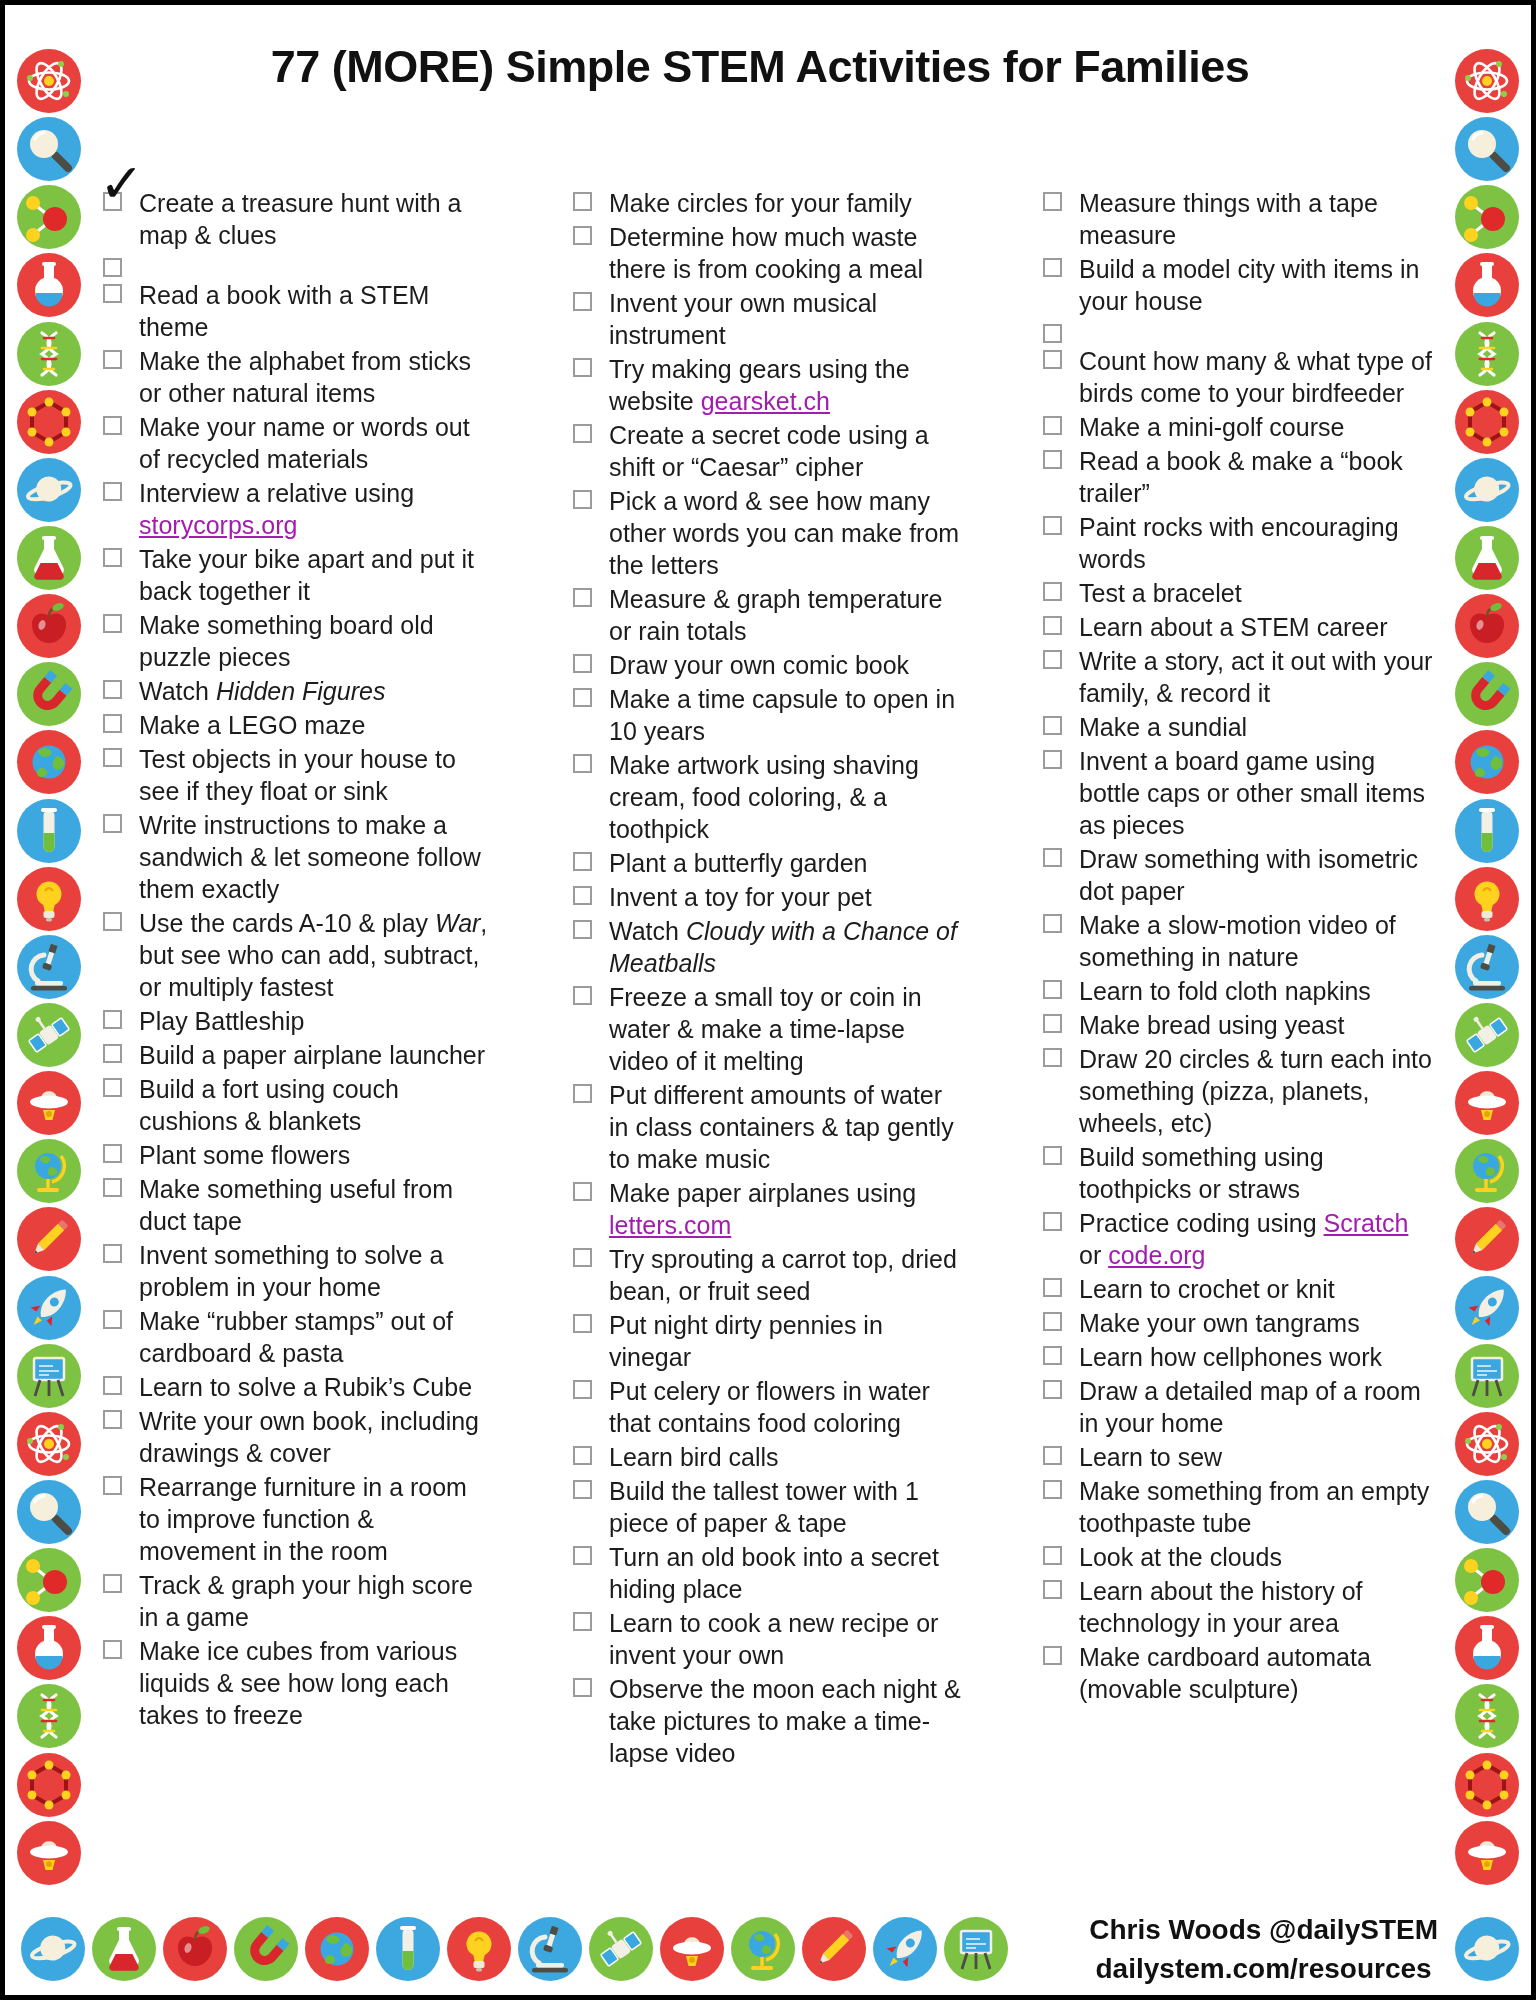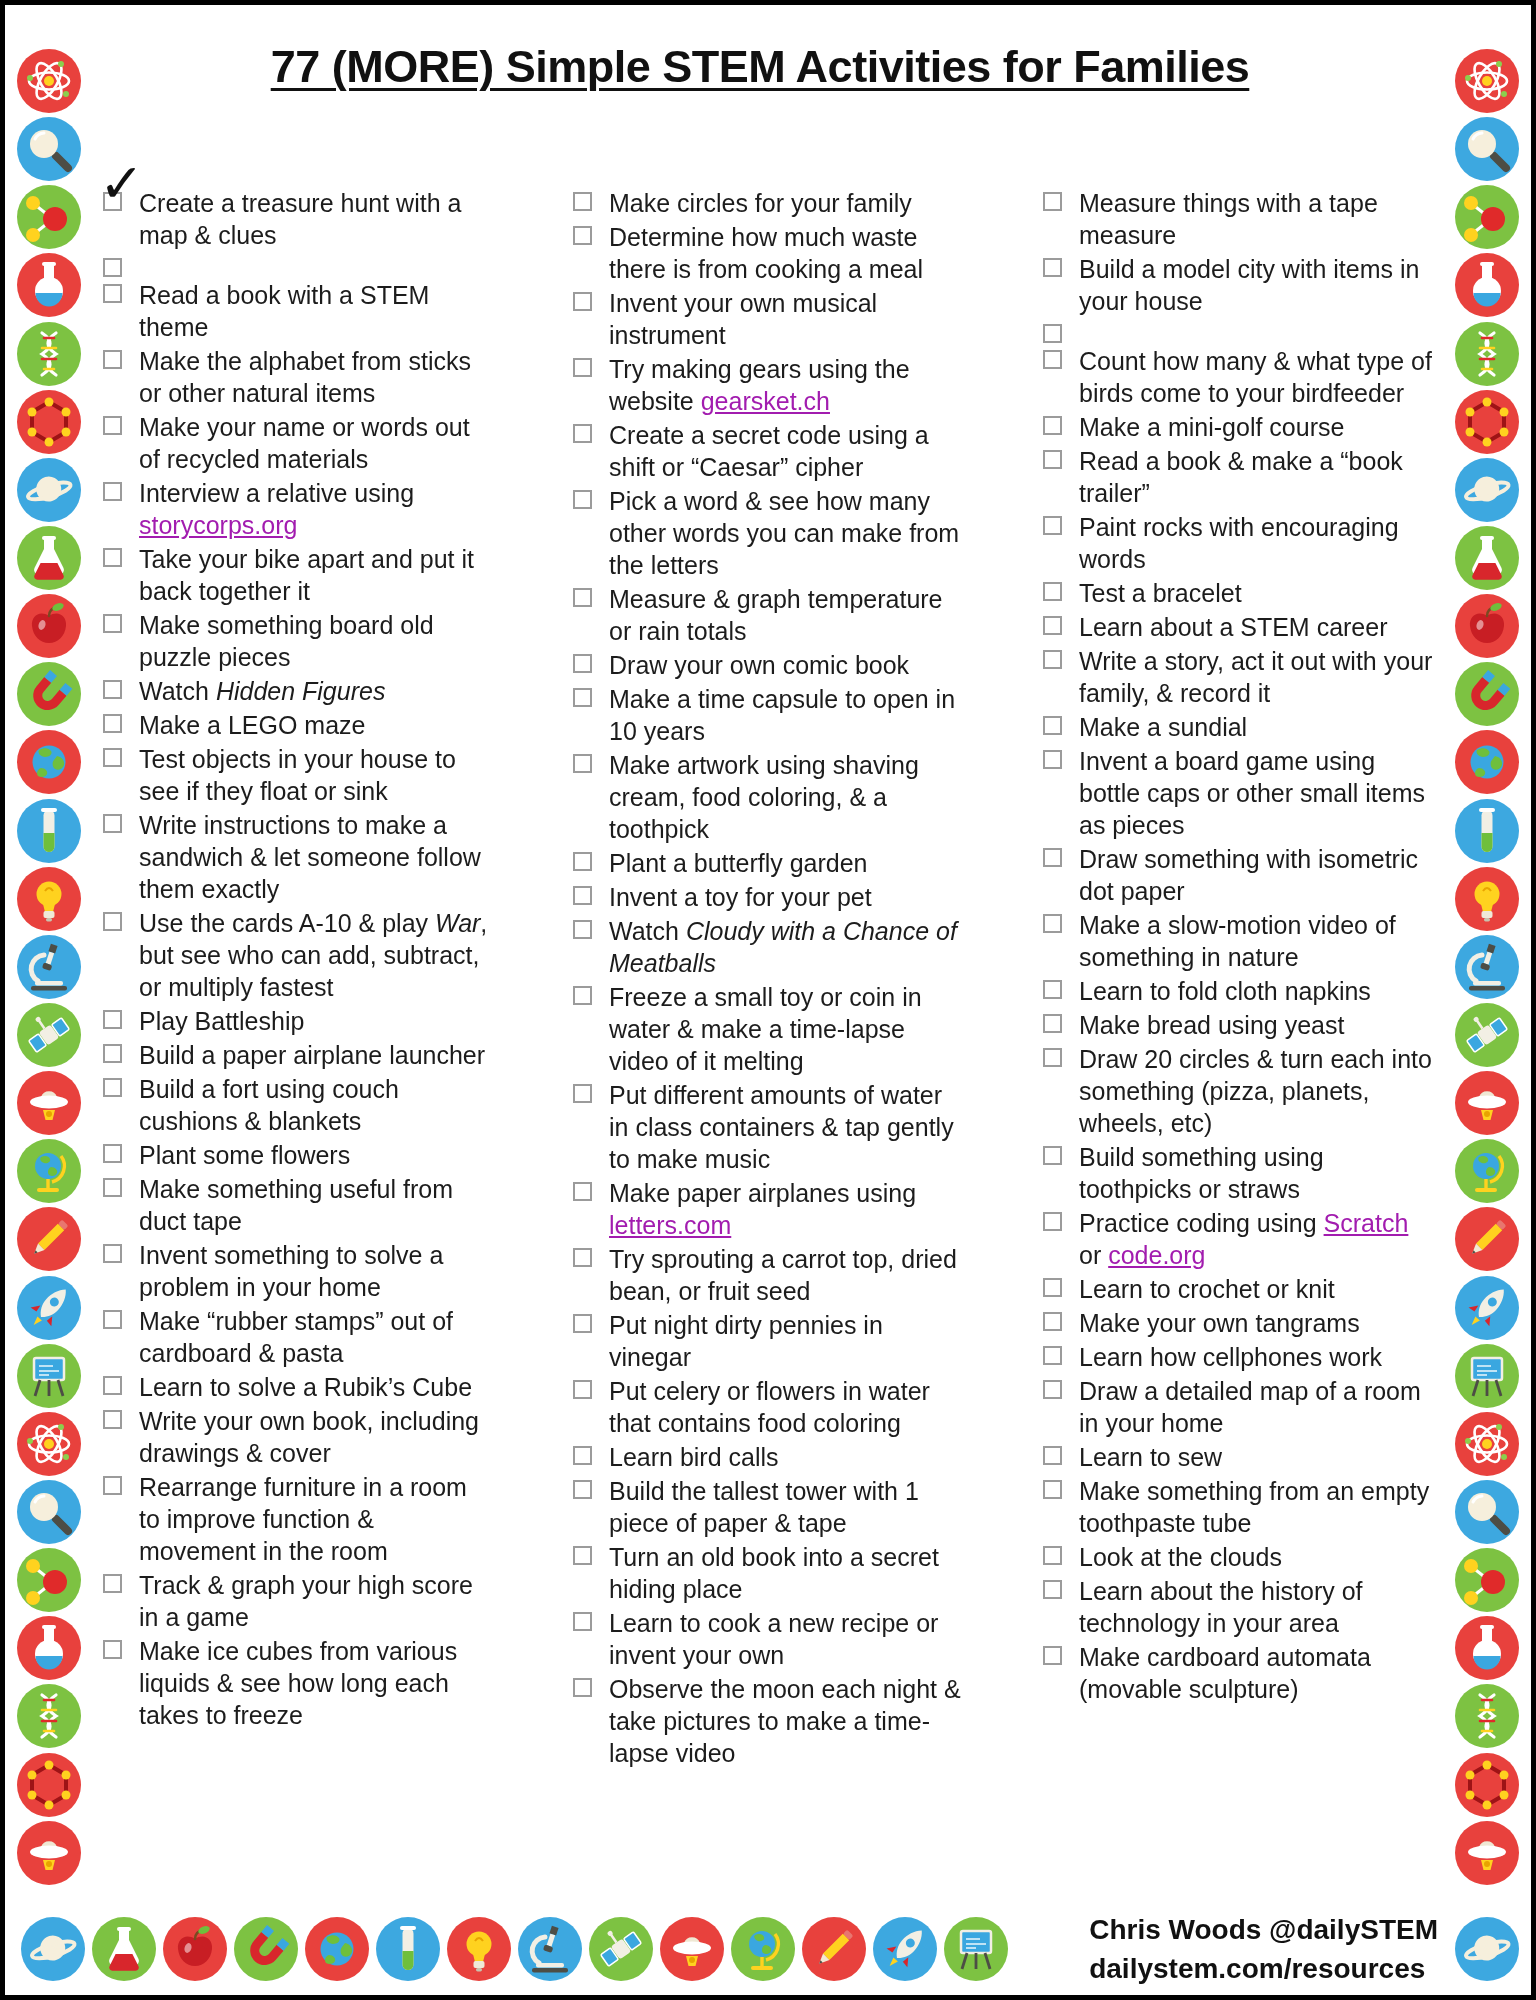--- a/index.html
+++ b/index.html
@@ -1,29 +1,29 @@
 <!DOCTYPE html>
 <html><head>
 <meta charset="utf-8">
 <style>
   html,body{margin:0;padding:0;background:#888;}
   .page{position:relative;width:1536px;height:2000px;background:#fff;border:5px solid #000;
         box-sizing:border-box;font-family:"Liberation Sans",sans-serif;overflow:hidden;margin:0 auto;}
   .title{position:absolute;top:36px;left:76px;right:92px;text-align:center;
          font-size:45px;font-weight:bold;color:#111;
-         text-decoration:underline;text-decoration-thickness:3px;text-underline-offset:6px;
+         text-decoration-thickness:3px;text-underline-offset:6px;
          letter-spacing:-0.5px;white-space:nowrap;}
   .strip{position:absolute;display:flex;flex-direction:column;justify-content:space-between;width:64px;}
   .strip-left{left:12px;top:44px;bottom:110px;}
   .strip-right{right:12px;top:44px;bottom:110px;}
   .badge{width:64px;height:64px;border-radius:50%;flex:0 0 auto;position:relative;}
   .badge svg{position:absolute;inset:0;width:100%;height:100%;}
   .bottom-bar{position:absolute;left:16px;right:12px;bottom:12px;height:68px;
               display:flex;align-items:center;gap:7px;}
-  .footer{margin-left:auto;font-weight:bold;font-size:28px;line-height:1.4;
+  .footer{margin-left:auto;text-align:center;font-weight:bold;font-size:28px;line-height:1.4;
           color:#111;padding-right:10px;white-space:nowrap;}
   #columns{position:absolute;left:98px;right:86px;top:182px;display:flex;justify-content:space-between;}
   .col{width:402px;flex:0 0 auto;}
   .item{display:flex;margin-bottom:2px;position:relative;}
   .cb{flex:0 0 auto;width:19px;height:19px;border:2px solid #9b9b9b;margin-top:5px;background:#fff;box-sizing:border-box;}
   .check{position:absolute;left:-4px;top:-30px;font-size:54px;font-weight:bold;color:#111;
          font-family:"DejaVu Sans",sans-serif;line-height:1;pointer-events:none;}
   .txt{margin-left:17px;font-size:25px;line-height:32px;color:#1c1c1c;width:354px;}
   .lnk{color:#a21caf;text-decoration:underline;cursor:pointer;}
   em{font-style:italic;}

